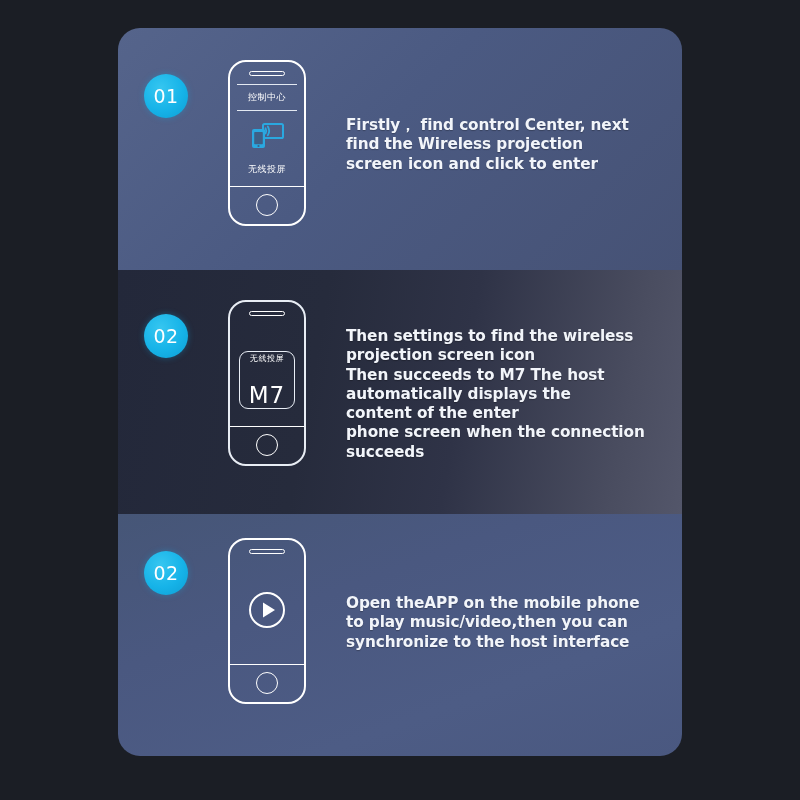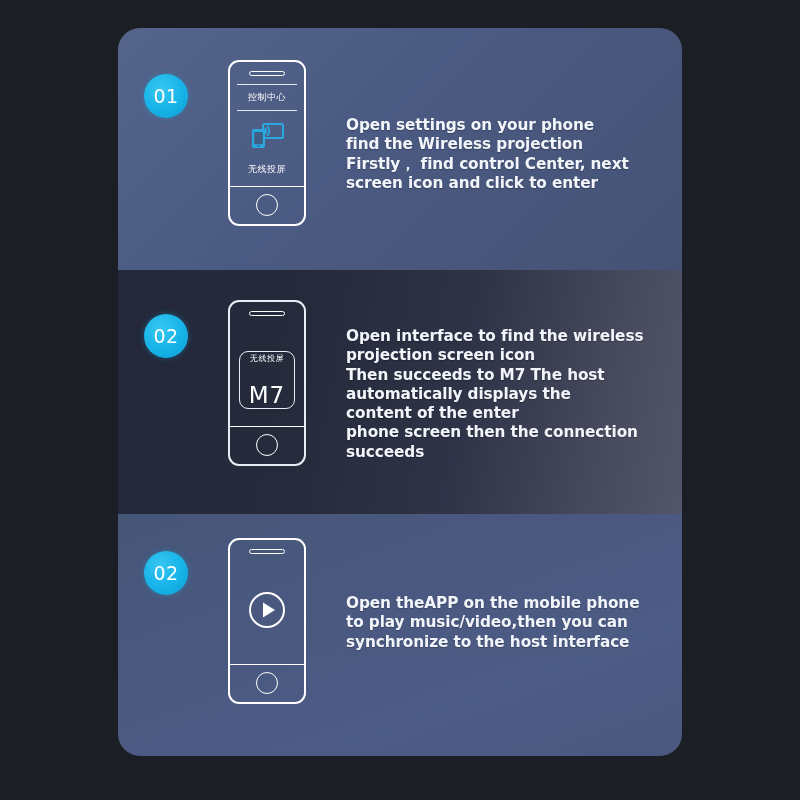--- a/index.html
+++ b/index.html
@@ -77,21 +77,21 @@
   .badge-2 { top: 44px; }
   .badge-3 { top: 37px; }
 
   
   .phone {
     position: absolute;
     left: 110px;
     width: 78px;
     height: 166px;
     border: 2px solid #ffffff;
-    border-radius: 11px;
+    border-radius: 18px;
     box-sizing: border-box;
   }
   .phone-dark { border-color: #e8edf4; }
   .phone-1 { top: 32px; }
   .phone-2 { top: 30px; }
   .phone-3 { top: 24px; }
 
   .speaker {
     position: absolute;
     left: 50%;
@@ -240,23 +240,22 @@
               <circle cx="15" cy="9" r="1.5" fill="#2aa8e0"></circle>
             </svg>
           </div>
           <div class="wp-label">无线投屏</div>
         </div>
         <div class="home-line"></div>
         <div class="home-btn"></div>
       </div>
 
       <div class="desc desc-1">
-        <p>Open settings on your phone</p>
+        <p>Firstly， find control Center, next</p>
         <p>find the Wireless projection</p>
-        <p>Firstly， find control Center, next</p>
         <p>screen icon and click to enter</p>
       </div>
     </div>
 
     <div class="panel panel-2">
 
       <div class="badge badge-2">
         <span>02</span>
       </div>
 
@@ -264,26 +263,26 @@
         <div class="speaker"></div>
         <div class="screen-2-box">
           <div class="box-cn">无线投屏</div>
           <div class="box-m7">M7</div>
         </div>
         <div class="home-line"></div>
         <div class="home-btn"></div>
       </div>
 
       <div class="desc desc-2">
-        <p>Open interface to find the wireless</p>
+        <p>Then settings to find the wireless</p>
         <p>projection screen icon</p>
         <p>Then succeeds to M7 The host</p>
         <p>automatically displays the</p>
         <p>content of the enter</p>
-        <p>phone screen then the connection</p>
+        <p>phone screen when the connection</p>
         <p>succeeds</p>
       </div>
     </div>
 
     <div class="panel panel-3">
 
       <div class="badge badge-3">
         <span>02</span>
       </div>
 

